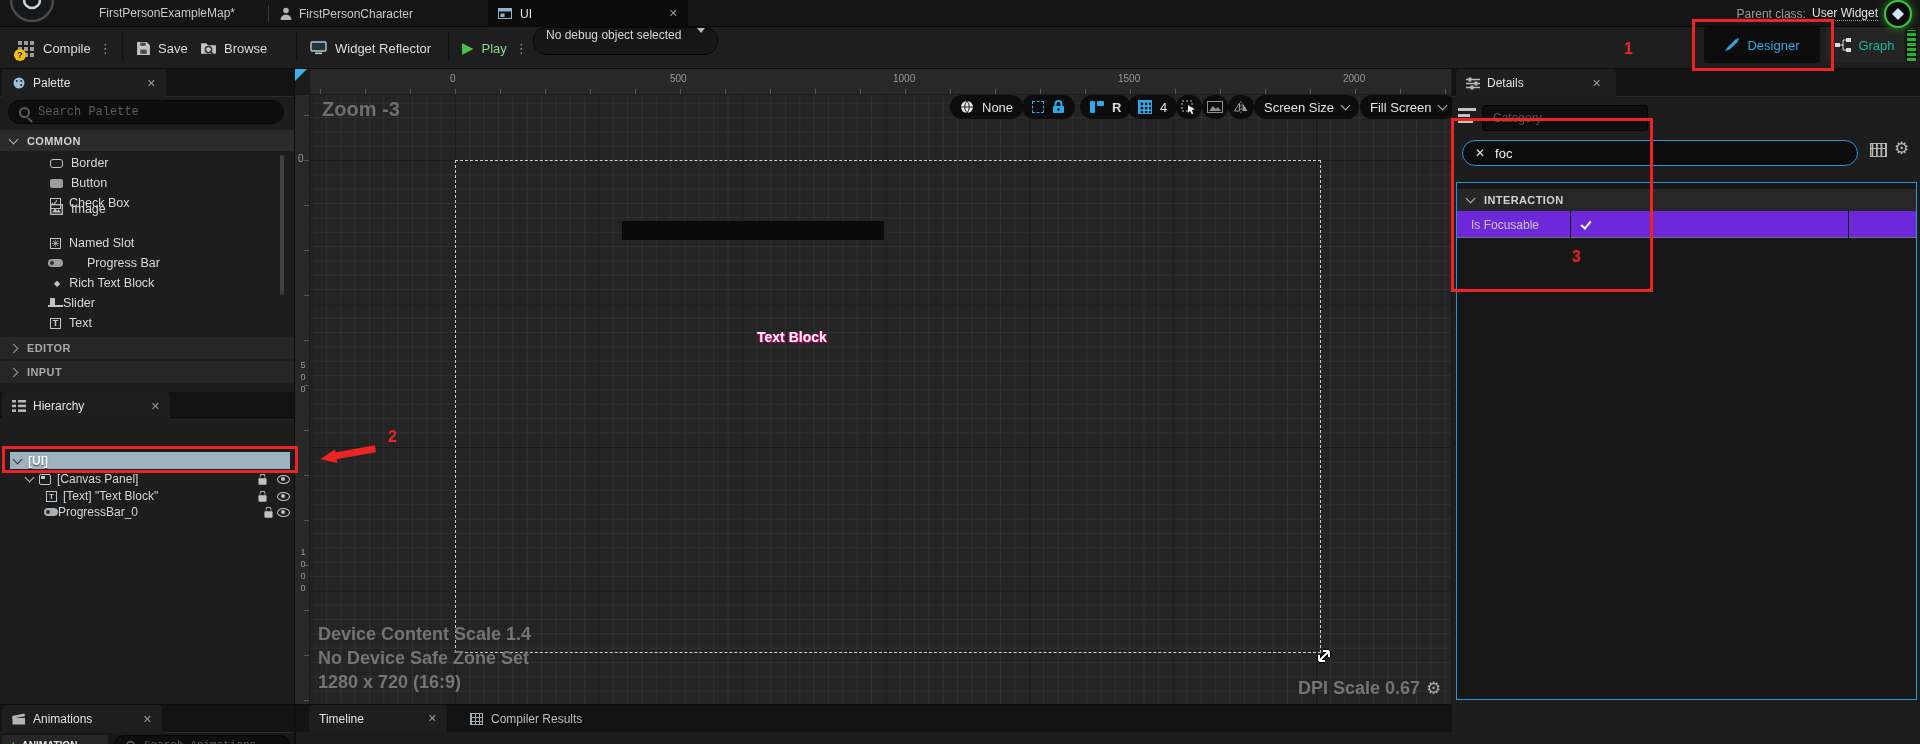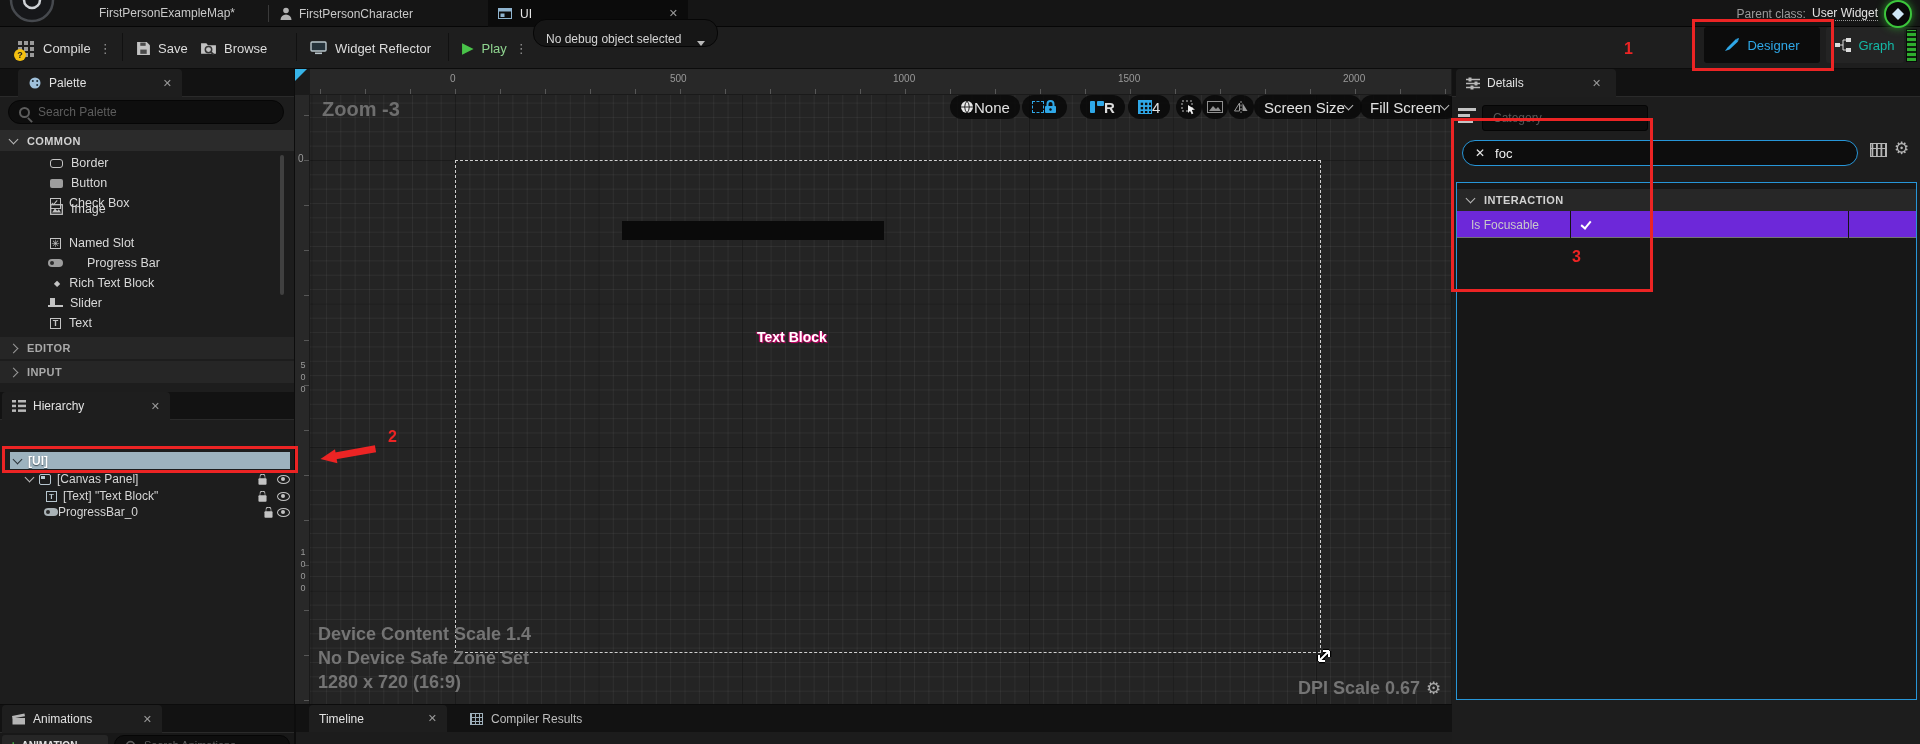--- a/index.html
+++ b/index.html
@@ -12,26 +12,26 @@
   .x{color:#9a9a9a;font-size:11px;line-height:1;font-family:"DejaVu Sans",sans-serif;cursor:default}
   .chd{width:7px;height:7px;border-right:1.6px solid #b9b9b9;border-bottom:1.6px solid #b9b9b9;transform:rotate(45deg)}
   .chr{width:7px;height:7px;border-right:1.6px solid #9a9a9a;border-bottom:1.6px solid #9a9a9a;transform:rotate(-45deg)}
   .mag{width:11px;height:11px;border:2px solid #5d5d5d;border-radius:50%;position:relative;flex:none}
   .mag::after{content:"";position:absolute;width:2px;height:6px;background:#5d5d5d;left:8px;top:8px;transform:rotate(-45deg)}
   .eye{width:13px;height:9px;border:1.3px solid #c3c3c3;border-radius:50%;position:relative}
   .eye::after{content:"";position:absolute;left:3px;top:1.2px;width:4.4px;height:4.4px;border-radius:50%;background:#c3c3c3}
   .lock{width:9px;height:7px;background:#c3c3c3;border-radius:1px;position:relative;margin-top:5px}
   .lock::before{content:"";position:absolute;left:1px;top:-5px;width:5px;height:5px;border:1.5px solid #c3c3c3;border-bottom:none;border-radius:4px 4px 0 0}
   .pill-input{display:flex;align-items:center;gap:8px;background:#0e0e0e;border-radius:12px;border:1px solid #060606;padding:0 10px}
-  .pill-input input{background:transparent;border:none;outline:none;color:#dcdcdc;font-size:12px;width:100%;font-family:Liberation Sans, sans-serif}
+  .pill-input input{background:transparent;border:none;outline:none;color:#dcdcdc;font-size:12px;width:100%;font-family:Liberation Mono, monospace}
   .pill-input input::placeholder{color:#5d5d5d}
   .paneltabstrip{background:#121212;border-bottom:1px solid #2a2a2a}
   .paneltab{display:flex;align-items:center;gap:7px;background:#1e1e1e;border-radius:4px 4px 0 0;padding:0 10px;height:28px}
   .sechdr{display:flex;align-items:center;gap:10px;font-weight:bold;font-size:11px;letter-spacing:.4px;color:#d2d2d2}
-  .toolpill{display:flex;align-items:center;gap:0;background:rgba(8,8,8,.85);border-radius:12px;height:24px;padding:0 10px;color:#e2e2e2;font-size:15px}
+  .toolpill{display:flex;align-items:center;gap:8px;background:rgba(8,8,8,.85);border-radius:12px;height:24px;padding:0 10px;color:#e2e2e2;font-size:13px}
   .dntri{width:0;height:0;border-left:4px solid transparent;border-right:4px solid transparent;border-top:5px solid #b9b9b9}
   .redbox{border:3px solid #ec2424;z-index:40}
   .rednum{color:#ec2424;font-size:16px;font-weight:bold;z-index:41}
   .treeico{width:12px;height:11px;border:1.2px solid #b7c6cf;border-radius:2px;position:relative;flex:none}
   .cb{width:15px;height:15px;border-radius:2px;background:#1f98d8;position:relative}
   .cb::after{content:"";position:absolute;left:4.5px;top:1.5px;width:4px;height:8px;border-right:2px solid #fff;border-bottom:2px solid #fff;transform:rotate(40deg)}
   .kebab{color:#8f8f8f;font-family:"DejaVu Sans",sans-serif;font-size:13px}
 </style>
 </head>
 <body>
@@ -119,21 +119,21 @@
     <span>Widget Reflector</span>
   </div>
   <div class="a" style="left:448px;top:33px;width:1px;height:28px;background:#111"></div>
 
   <div class="a" style="left:462px;top:33px;height:30px;display:flex;align-items:center;gap:8px;font-size:13px">
     <span style="color:#49c349;font-size:15px;font-family:'DejaVu Sans',sans-serif">▶</span>
     <span style="color:#8fd48f">Play</span>
     <span class="kebab">⋮</span>
   </div>
 
-  <div class="a" style="left:533px;top:19px;width:185px;height:28px;border:1px solid #060606;background:#161616;border-radius:13px;display:flex;align-items:flex-end;gap:8px;padding:0 12px;color:#d6d6d6;font-size:12px">
+  <div class="a" style="left:533px;top:27px;width:185px;height:28px;border:1px solid #060606;background:#161616;border-radius:13px;display:flex;align-items:flex-start;gap:8px;padding:0 12px;color:#d6d6d6;font-size:12px">
     <span class="ellip" style="flex:1">No debug object selected</span>
     <span class="dntri"></span>
   </div>
 
   <div class="a" style="left:1704px;top:27px;width:116px;height:36px;background:#0c0c0c;border-radius:3px;display:flex;align-items:center;justify-content:center;gap:7px;font-size:13px;font-weight:normal;color:#2fa8e8">
     <svg width="16" height="14" viewBox="0 0 16 14">
         <path d="M1 13 L5.5 11.5 L14 3.5 L12 1 L3.5 9.5 Z" fill="#2fa8e8"></path>
         <path d="M12 1 L15 0 L14 3.5 Z" fill="#2fa8e8"></path>
       </svg>
     <span>Designer</span>
@@ -149,21 +149,21 @@
   </div>
   <div class="a" style="left:1906px;top:29px;width:11px;height:33px;border:1px solid #0a0a0a;background:repeating-linear-gradient(0deg,#2fae2f 0 3px,#0e220e 3px 5px)"></div>
 
   <div class="a redbox" style="left:1692px;top:19px;width:142px;height:52px"></div>
   <div class="a rednum" style="left:1624px;top:40px">1</div>
 
   <div class="a" style="left:0;top:69px;width:294px;height:675px;background:#1d1d1d"></div>
   <div class="a" style="left:294px;top:69px;width:2px;height:675px;background:#0d0d0d"></div>
 
   <div class="a paneltabstrip" style="left:0;top:69px;width:294px;height:28px"></div>
-  <div class="a paneltab" style="left:18px;top:69px;width:164px">
+  <div class="a paneltab" style="left:2px;top:69px;width:164px">
     <svg width="14" height="12" viewBox="0 0 14 12">
         <circle cx="7" cy="6" r="5.5" fill="#9fc0da"></circle>
         <circle cx="4.8" cy="4" r="1" fill="#1d2a33"></circle>
         <circle cx="9.2" cy="4" r="1" fill="#1d2a33"></circle>
         <circle cx="9.2" cy="8" r="1" fill="#1d2a33"></circle>
       </svg>
     <span style="color:#e2e2e2">Palette</span>
     <span class="x" style="margin-left:auto">✕</span>
   </div>
 
@@ -205,21 +205,21 @@
   <div class="a" style="left:48px;top:253px;width:230px;height:20px;display:flex;align-items:center;gap:24px;color:#d9d9d9;font-size:12.5px">
     <span style="width:15px;height:8px;background:#9d9d9d;border-radius:4px;position:relative">
         <span style="position:absolute;left:2px;top:2px;width:4px;height:4px;border-radius:50%;background:#2b2b2b"></span>
       </span>
     <span>Progress Bar</span>
   </div>
   <div class="a" style="left:54px;top:273px;width:230px;height:20px;display:flex;align-items:center;gap:9px;color:#d9d9d9;font-size:12.5px">
     <span style="color:#c3c3c3;font-size:8px;font-family:'DejaVu Sans',sans-serif">◆</span>
     <span>Rich Text Block</span>
   </div>
-  <div class="a" style="left:48px;top:293px;width:230px;height:20px;display:flex;align-items:center;gap:7px;color:#d9d9d9;font-size:12.5px">
+  <div class="a" style="left:48px;top:293px;width:230px;height:20px;display:flex;align-items:center;color:#d9d9d9;font-size:12.5px">
     <span style="width:15px;height:10px;position:relative">
         <span style="position:absolute;left:0;bottom:1px;width:15px;height:2px;background:#c3c3c3"></span>
         <span style="position:absolute;left:2px;top:0;width:5px;height:7px;background:#c3c3c3"></span>
       </span>
     <span>Slider</span>
   </div>
   <div class="a" style="left:50px;top:313px;width:230px;height:20px;display:flex;align-items:center;gap:8px;color:#d9d9d9;font-size:12.5px">
     <span style="width:11px;height:11px;border:1.4px solid #c3c3c3;color:#c3c3c3;font-size:9px;line-height:9px;text-align:center;font-weight:bold">T</span>
     <span>Text</span>
   </div>

